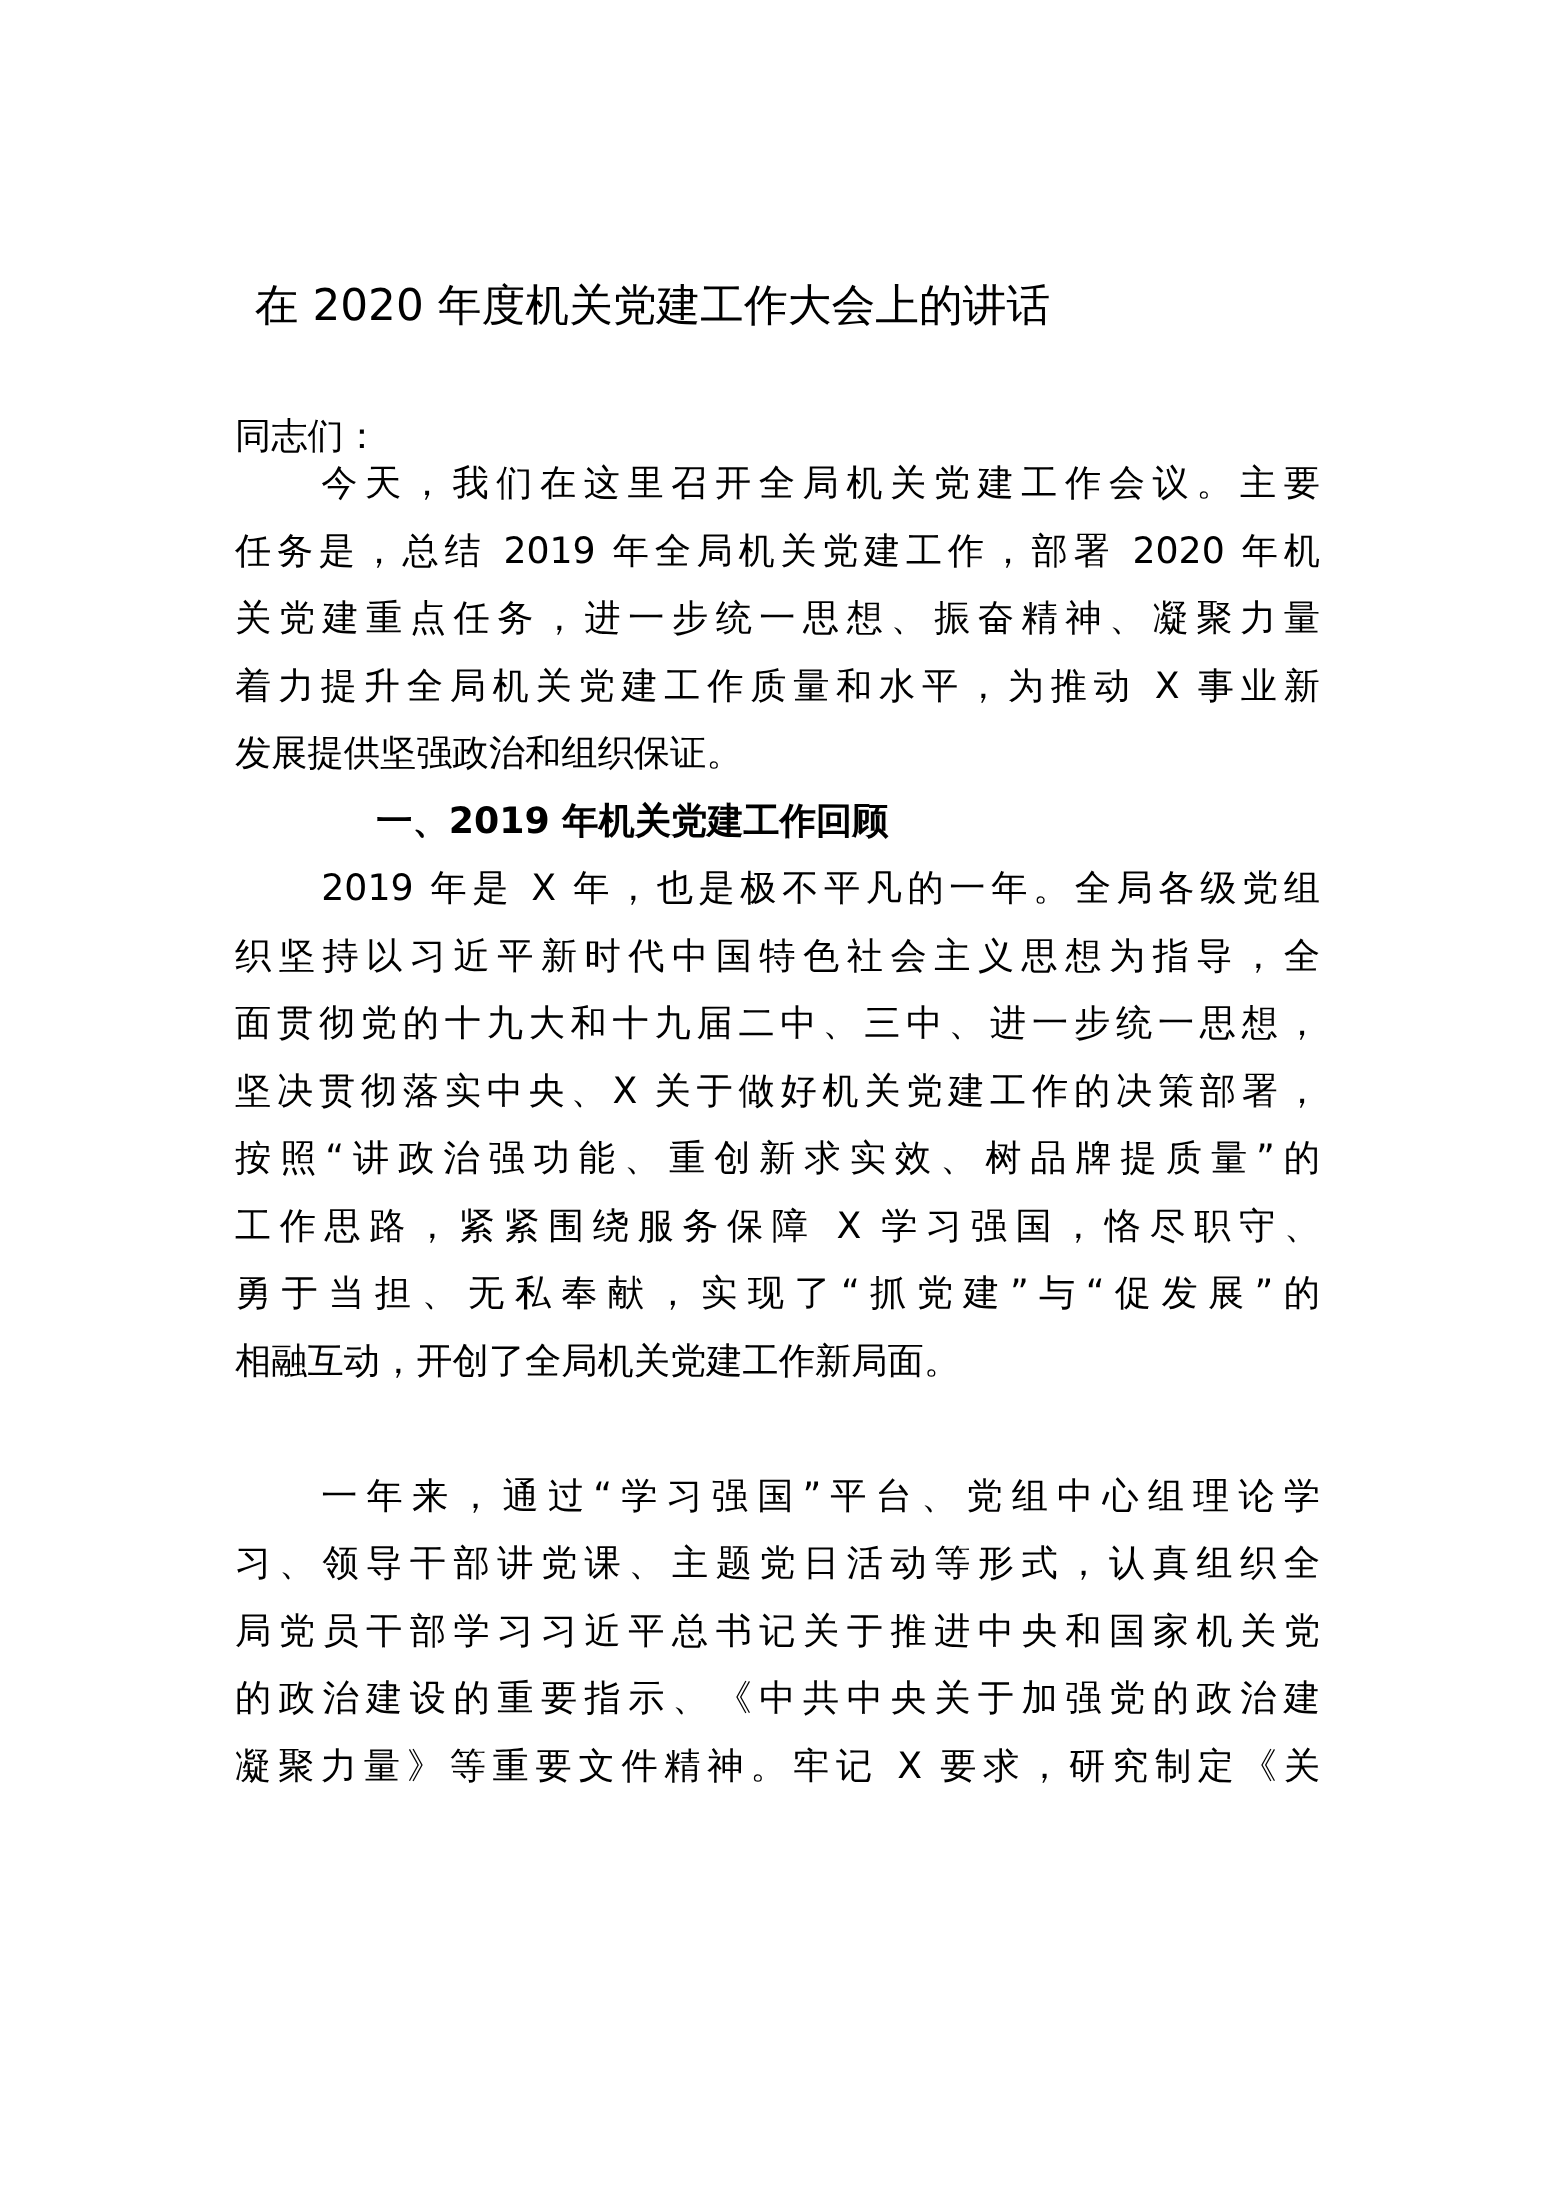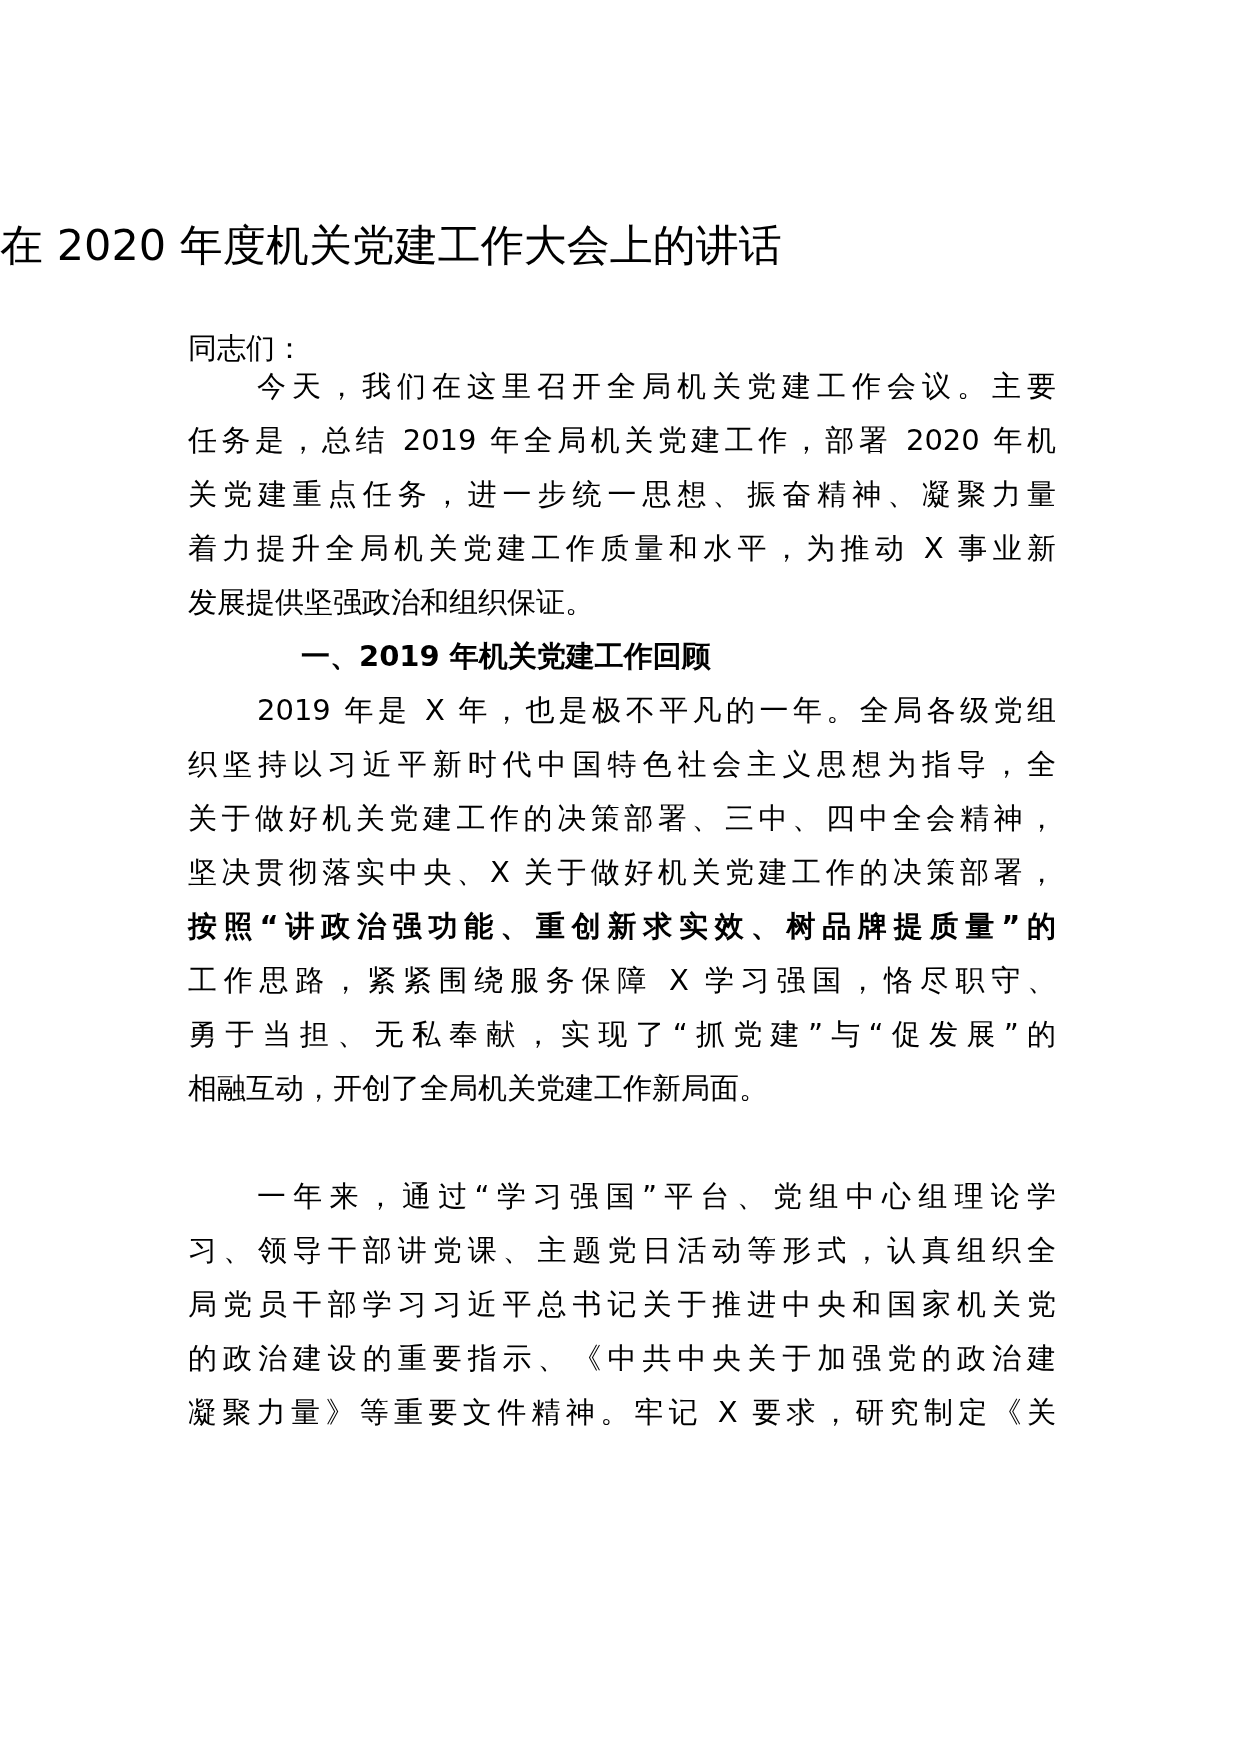--- a/index.html
+++ b/index.html
@@ -21,21 +21,22 @@
       top: 0;
       width: 1240px;
       height: 1754px;
       background: #ffffff;
     }
     .title {
       position: absolute;
       left: 0;
       top: 215px;
       width: 1044px;
-      font-size: 43px;
+      text-align: center;
+      font-size: 35px;
       line-height: 60px;
       letter-spacing: 0px;
       white-space: nowrap;
     }
     .line {
       position: absolute;
       left: 188px;
       width: 868px;
       font-size: 29px;
       line-height: 40px;
@@ -75,23 +76,23 @@
     <div class="line" style="top:474px;">关党建重点任务，进一步统一思想、振奋精神、凝聚力量</div>
     <div class="line" style="top:528px;">着力提升全局机关党建工作质量和水平，为推动 X 事业新</div>
     <div class="line last" style="top:582px;">发展提供坚强政治和组织保证。</div>
   </div>
 
   <div class="heading h1" style="top:636px;">一、2019 年机关党建工作回顾</div>
 
   <div>
     <div class="line indent" style="top:690px;">2019 年是 X 年，也是极不平凡的一年。全局各级党组</div>
     <div class="line" style="top:744px;">织坚持以习近平新时代中国特色社会主义思想为指导，全</div>
-    <div class="line" style="top:798px;">关于做好机关党建工作的决策部署、三中、四中全会精神，</div>
+    <div class="line" style="top:798px;">面贯彻党的十九大和十九届二中、三中、进一步统一思想，</div>
     <div class="line" style="top:852px;">坚决贯彻落实中央、X 关于做好机关党建工作的决策部署，</div>
-    <div class="line" style="top:906px;font-weight:bold;">按照“讲政治强功能、重创新求实效、树品牌提质量”的</div>
+    <div class="line" style="top:906px;">按照“讲政治强功能、重创新求实效、树品牌提质量”的</div>
     <div class="line" style="top:960px;">工作思路，紧紧围绕服务保障 X 学习强国，恪尽职守、</div>
     <div class="line" style="top:1014px;">勇于当担、无私奉献，实现了“抓党建”与“促发展”的</div>
     <div class="line last" style="top:1068px;">相融互动，开创了全局机关党建工作新局面。</div>
   </div>
 
 
   <div>
     <div class="line indent" style="top:1176px;">一年来，通过“学习强国”平台、党组中心组理论学</div>
     <div class="line" style="top:1230px;">习、领导干部讲党课、主题党日活动等形式，认真组织全</div>
     <div class="line" style="top:1284px;">局党员干部学习习近平总书记关于推进中央和国家机关党</div>

